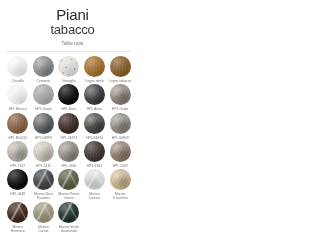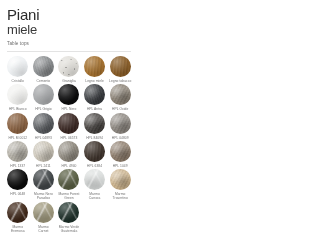--- a/index.html
+++ b/index.html
@@ -14,20 +14,21 @@
     width: 138px;
     height: 252px;
     background: #ffffff;
     position: relative;
     padding: 0;
   }
 
   
   .header {
     padding: 7px 0 0 7px;
+    text-align: center;
   }
   .title-line1 {
     font-size: 15px;
     line-height: 15px;
     color: #2b2b2b;
     font-weight: 300;
     letter-spacing: -0.2px;
   }
   .title-line2 {
     font-size: 13px;
@@ -157,21 +158,21 @@
   }
   .tex-flat .grain { background: none; opacity: 0; }
 </style>
 </head>
 <body>
 
 <div id="page">
 
   <div class="header">
     <div class="title-line1">Piani</div>
-    <div class="title-line2">miele</div>
+    <div class="title-line2">tabacco</div>
     <div class="subtitle">Table tops</div>
   </div>
 
   <div class="rule"></div>
 
   <div class="grid" id="swatch-grid">
       <div class="row">
         <div class="cell">
           <div class="dot tex-gloss" style="background: rgb(238, 241, 243);">
             <div class="grain"></div>

